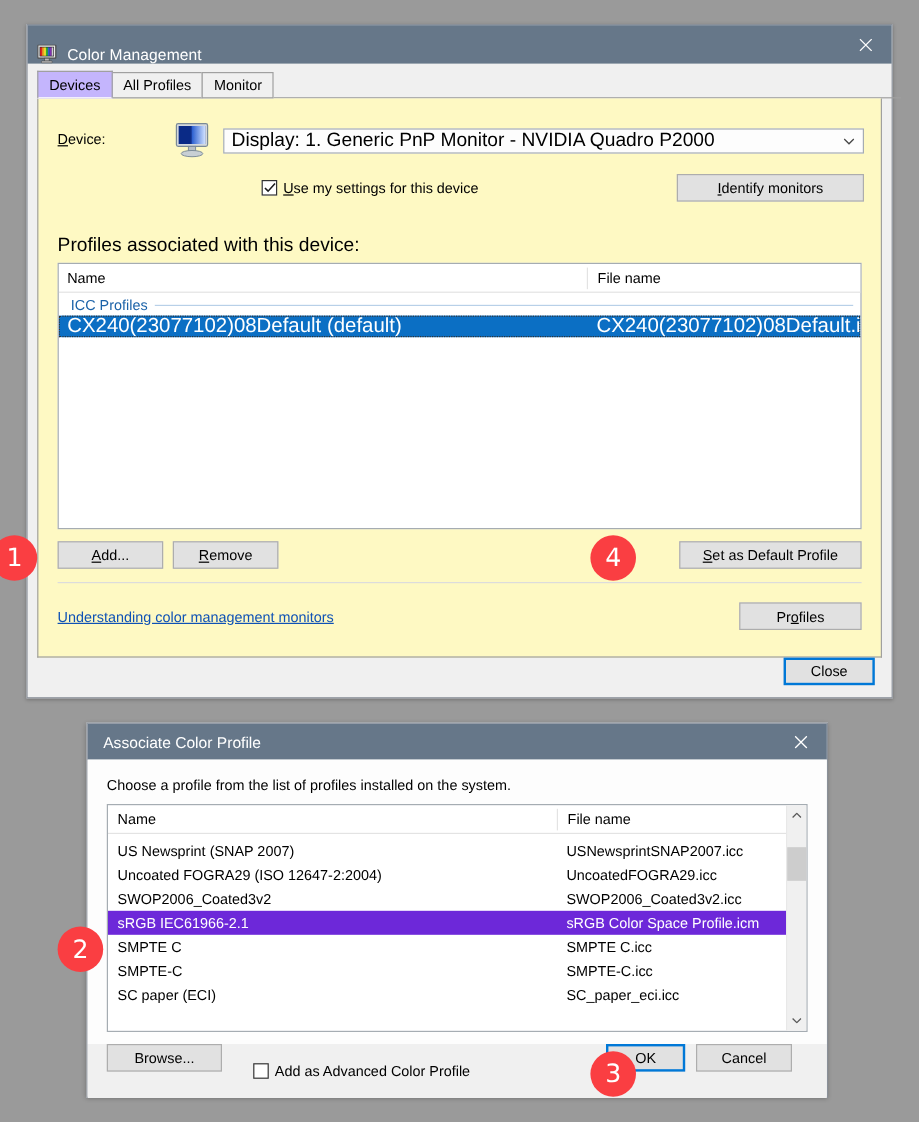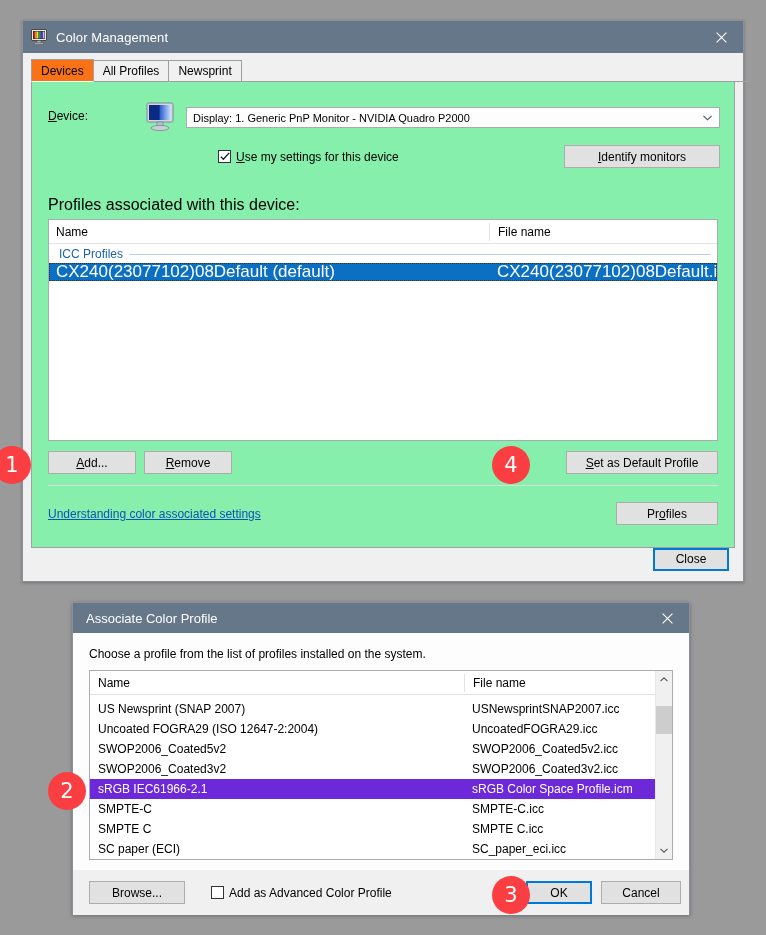--- a/index.html
+++ b/index.html
@@ -21,21 +21,21 @@
     width: 722px; height: 562px;
     background: #f0f0f0;
     border: 1px solid #8a9099;
     box-shadow: 0 1px 3px rgba(0,0,0,0.25);
   }
   .titlebar {
     height: 32px;
     background: #66788c;
     background: #667789;
     display: flex;
-    align-items: center;
+    align-items: flex-end;
     padding: 0 0 0 8px;
     color: #ffffff;
   }
   .titlebar-title {
     font-size: 13px;
     margin-left: 8px;
     letter-spacing: 0.1px;
   }
   .titlebar-spacer { flex: 1; }
   .title-close {
@@ -68,28 +68,28 @@
     padding: 0 9px;
     display: flex; align-items: center;
     font-size: 12px;
     border: 1px solid #a0a0a0;
     background: #f0f0f0;
     margin-right: -1px;
     position: relative;
     z-index: 1;
   }
   .tab.active {
-    background: #f97316;
+    background: #c4b5fd;
     border-bottom: 1px solid #fdfdfd;
     z-index: 3;
     height: 23px;
   }
 
   .cm-body {
-    background: #86efac;
+    background: #fef9c3;
     border: 1px solid #a0a0a0;
     border-top: none;
     margin: 0 8px;
     height: 466px;
     position: relative;
     padding: 0;
   }
 
   .row-device {
     display: flex;
@@ -103,21 +103,21 @@
   }
   .monitor-icon { width: 34px; height: 34px; margin-right: 8px; }
 
   .combo {
     flex: 1;
     height: 21px;
     background: #fdfdfd;
     border: 1px solid #a5acb2;
     display: flex; align-items: center;
     padding: 0 0 0 6px;
-    font-size: 11px;
+    font-size: 16px;
     position: relative;
     margin-top: 7px;
   }
   .combo-text { flex: 1; white-space: nowrap; overflow: hidden; }
   .combo-arrow {
     width: 18px; text-align: center;
     color: #444; font-size: 9px;
     padding-right: 6px;
   }
 
@@ -333,22 +333,21 @@
   .vs-thumb {
     position: absolute;
     left: 0; top: 18px;
     width: 17px; height: 28px;
     background: #cdcdcd;
   }
 
   .acp-footer {
     height: 45px;
     display: flex;
-    align-items: center;
-    padding: 0 8px 0 16px;
+    padding: 0 29px 0 16px;
     background: #f0f0f0;
   }
   .btn-browse { width: 96px; }
   .acp-chk-wrap {
     display: flex; align-items: center;
     margin-left: 26px;
   }
   .chk-empty {
     width: 13px; height: 13px;
     border: 1px solid #333; background: #fff;
@@ -410,21 +409,21 @@
   </div>
 
   <div class="tabstrip">
     <div class="tab active">
       <span>Devices</span>
     </div>
     <div class="tab">
       <span>All Profiles</span>
     </div>
     <div class="tab">
-      <span>Newsprint</span>
+      <span>Monitor</span>
     </div>
   </div>
 
   <div class="cm-body">
 
     <div class="row-device">
       <div class="lbl-device"><u>D</u>evice:</div>
       <span>
         <svg class="monitor-icon" viewBox="0 0 34 34" xmlns="http://www.w3.org/2000/svg">
           <rect x="3" y="3" width="26" height="19" rx="1.5" fill="#d4d8dc" stroke="#7a8a96" stroke-width="1"></rect>
@@ -484,21 +483,21 @@
     <div class="row-buttons">
       <button class="btn btn-add"><u>A</u>dd...</button>
       <button class="btn btn-remove"><u>R</u>emove</button>
       <span class="sp"></span>
       <button class="btn btn-setdefault"><u>S</u>et as Default Profile</button>
     </div>
 
     <div class="cm-divider"></div>
 
     <div class="row-link">
-      <a class="link">Understanding color associated settings</a>
+      <a class="link">Understanding color management monitors</a>
       <span class="sp"></span>
       <button class="btn btn-profiles">Pr<u>o</u>files</button>
     </div>
   </div>
 
   <div class="cm-footer">
     <button class="btn btn-close focus">Close</button>
   </div>
 </div>
 
@@ -524,38 +523,34 @@
         <div class="acp-rows">
           <div class="acp-row">
             <div class="acp-c1">US Newsprint (SNAP 2007)</div>
             <div class="acp-c2">USNewsprintSNAP2007.icc</div>
           </div>
           <div class="acp-row">
             <div class="acp-c1">Uncoated FOGRA29 (ISO 12647-2:2004)</div>
             <div class="acp-c2">UncoatedFOGRA29.icc</div>
           </div>
           <div class="acp-row">
-            <div class="acp-c1">SWOP2006_Coated5v2</div>
-            <div class="acp-c2">SWOP2006_Coated5v2.icc</div>
-          </div>
-          <div class="acp-row">
             <div class="acp-c1">SWOP2006_Coated3v2</div>
             <div class="acp-c2">SWOP2006_Coated3v2.icc</div>
           </div>
           <div class="acp-row selected">
             <div class="acp-c1">sRGB IEC61966-2.1</div>
             <div class="acp-c2">sRGB Color Space Profile.icm</div>
           </div>
           <div class="acp-row">
+            <div class="acp-c1">SMPTE C</div>
+            <div class="acp-c2">SMPTE C.icc</div>
+          </div>
+          <div class="acp-row">
             <div class="acp-c1">SMPTE-C</div>
             <div class="acp-c2">SMPTE-C.icc</div>
-          </div>
-          <div class="acp-row">
-            <div class="acp-c1">SMPTE C</div>
-            <div class="acp-c2">SMPTE C.icc</div>
           </div>
           <div class="acp-row">
             <div class="acp-c1">SC paper (ECI)</div>
             <div class="acp-c2">SC_paper_eci.icc</div>
           </div>
 
         </div>
       </div>
       <div class="vscroll">
         <div class="vs-btn">

